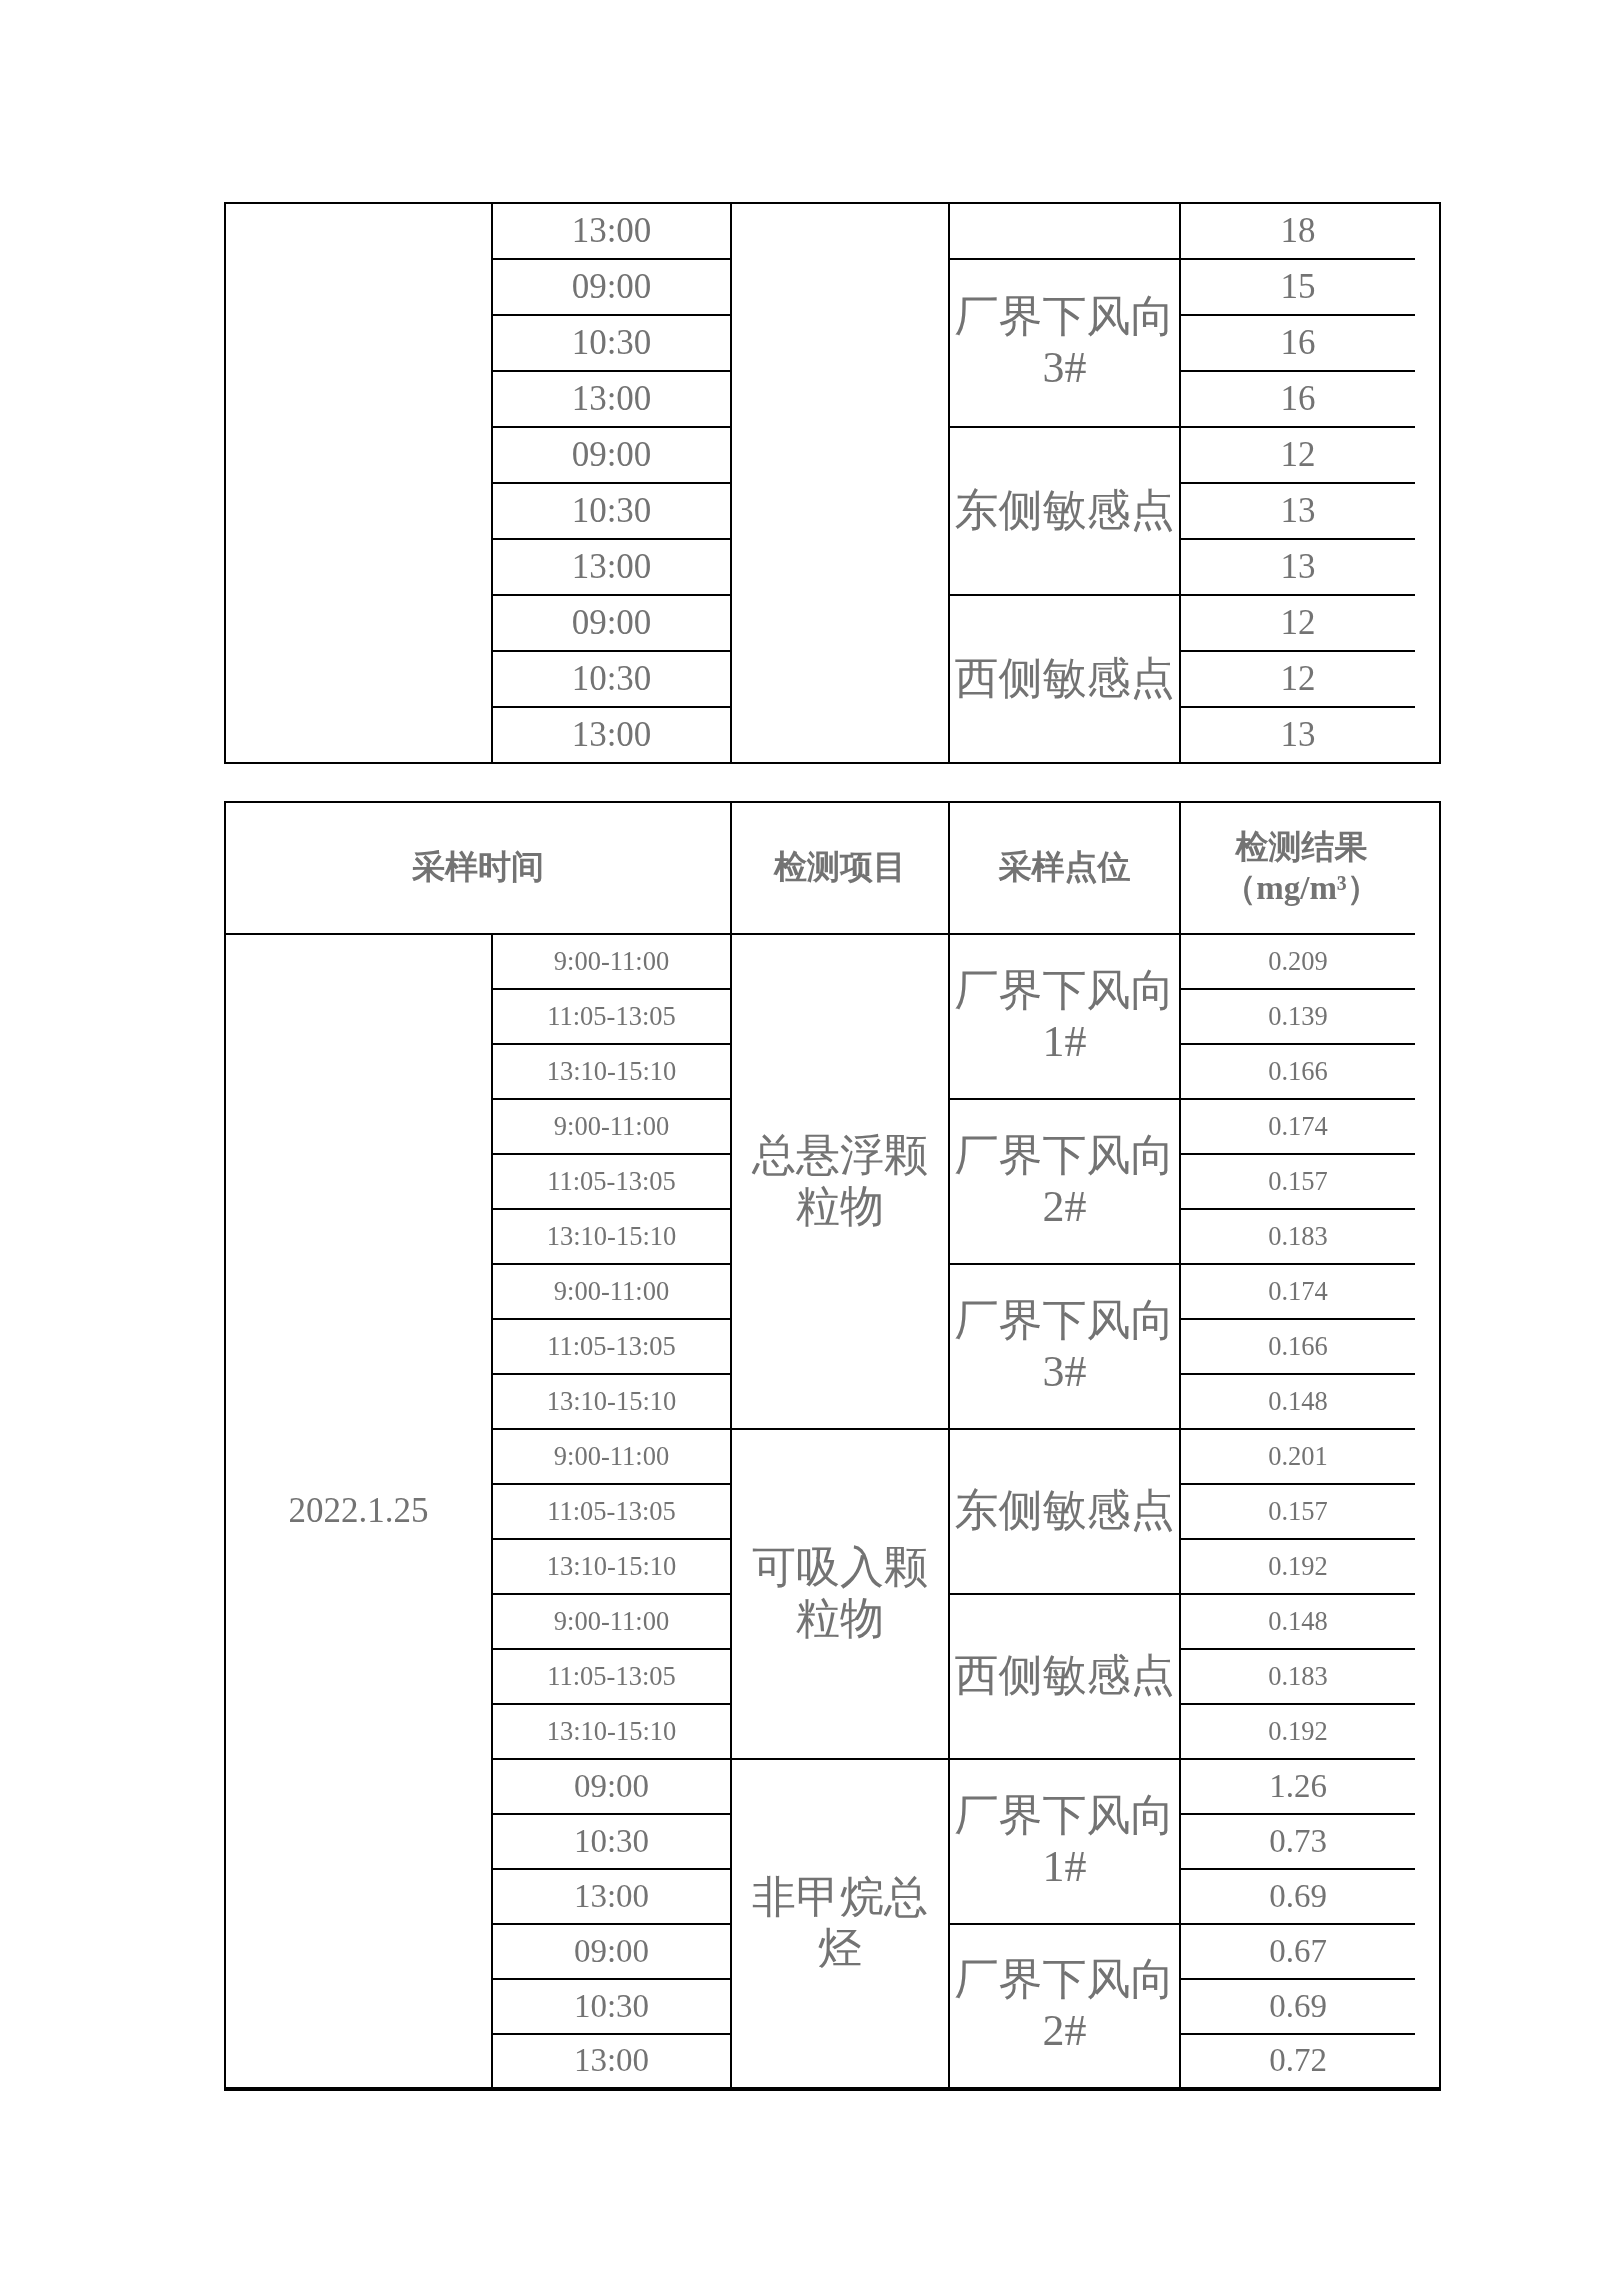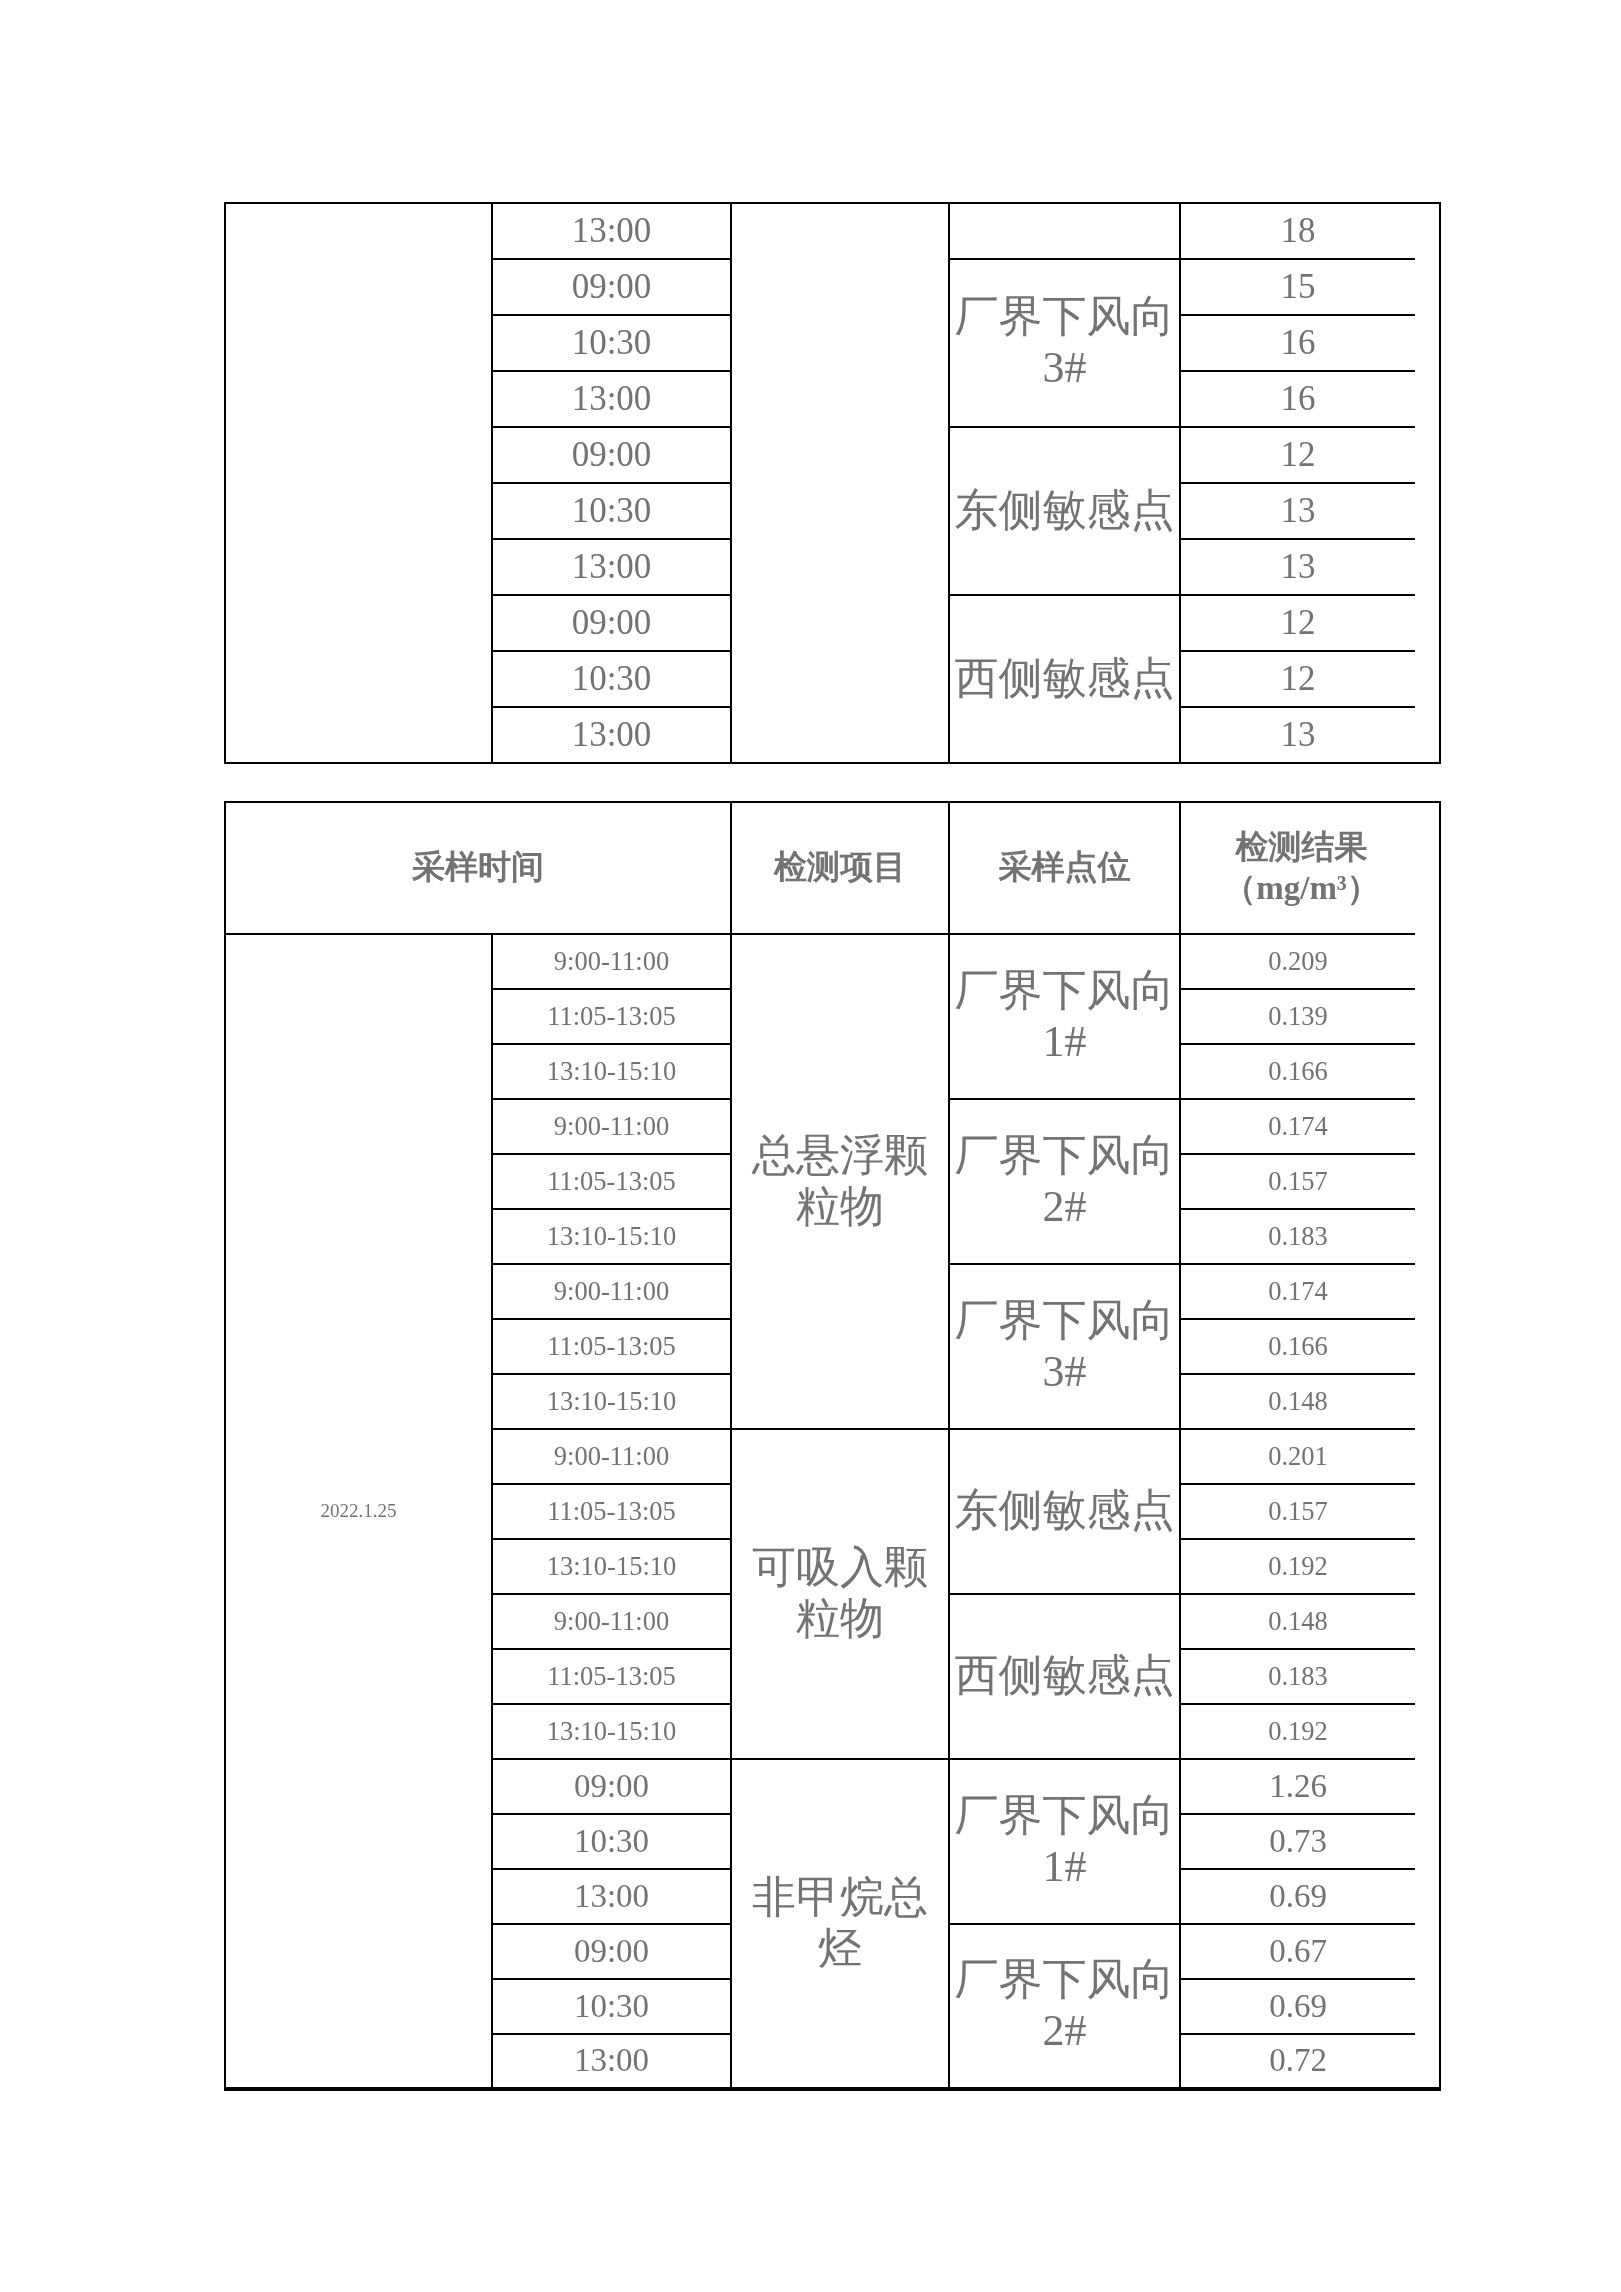--- a/index.html
+++ b/index.html
@@ -30,21 +30,21 @@
   }
   .tbl-cont tr{height:56px;}
   .tbl-main tr{height:55px;}
   .tbl-main tr.hdr-row{height:132px;border-radius:19px;}
   td.hdr{font-weight:bold;font-size:33px;}
   td.hdr .hdr-line{line-height:1.25;padding-left:7px;}
   td.zh{font-size:44px;}
   td.t1txt{font-size:35px;}
   td.sm{font-size:26.5px;}
   td.lg{font-size:33px;}
-  td.date-txt{font-size:19px;}
+  td.date-txt{font-size:35px;}
   td.val{border-right:hidden;}
   td.spacer{border-left:hidden;}
   .footer{
     position:absolute;
     left:224px;width:1214px;
     top:2105px;
     text-align:center;
     font-size:31px;
   }
 </style>

